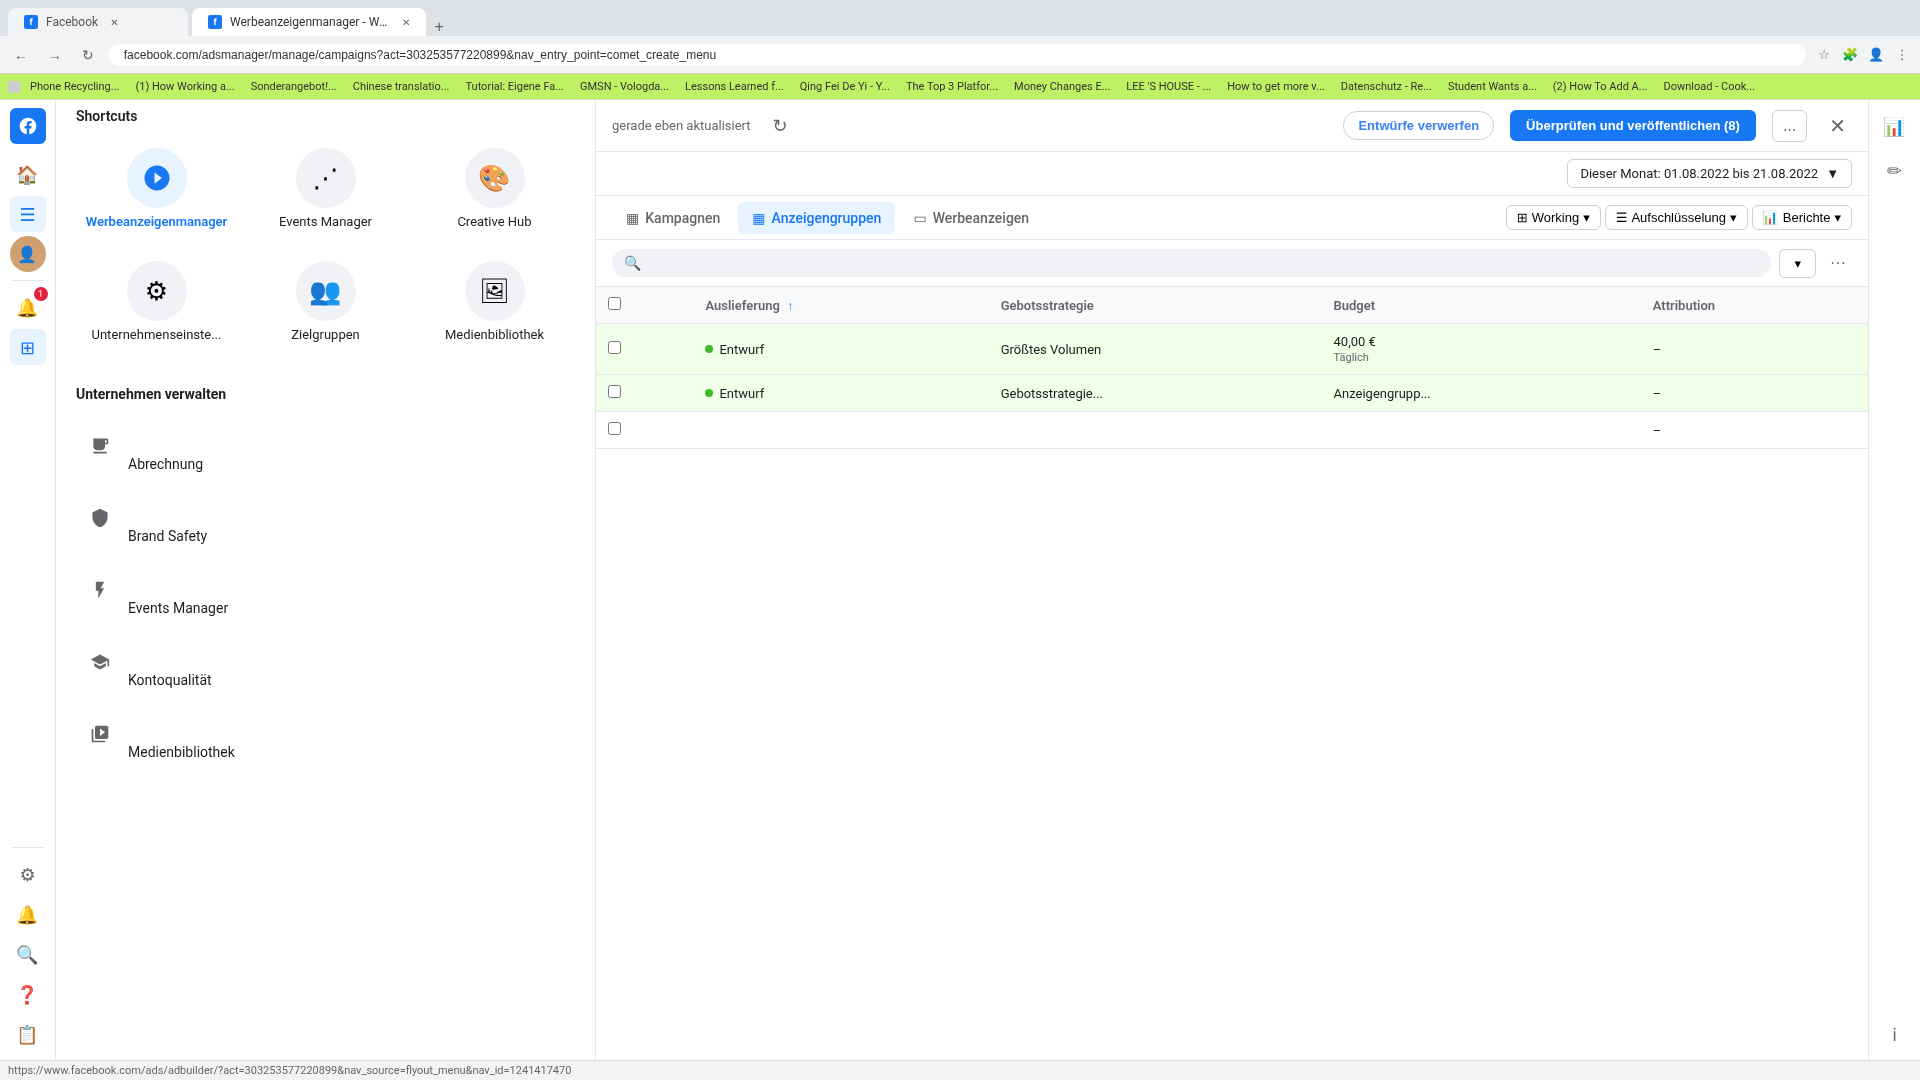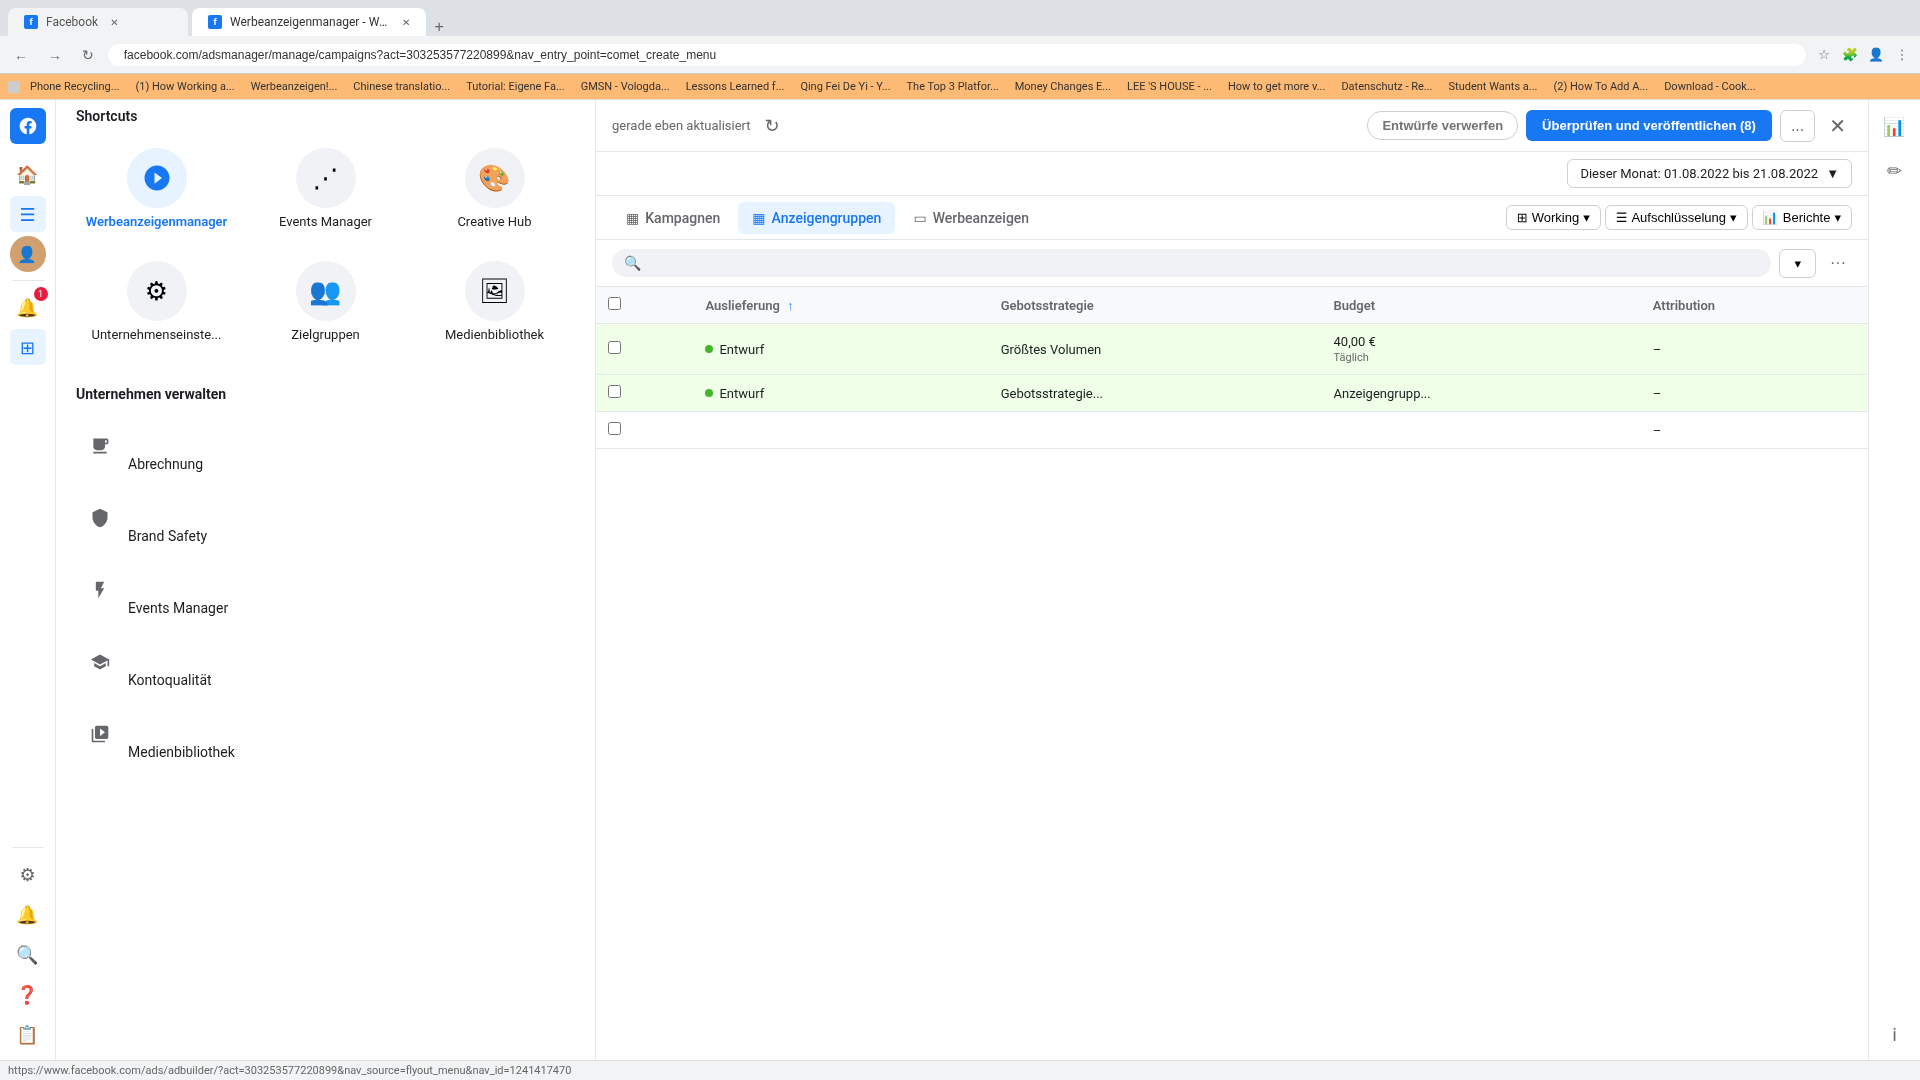--- a/index.html
+++ b/index.html
@@ -12,21 +12,21 @@
     .tab.active { background: #ffffff; }
     .tab-close { margin-left: 4px; color: #666; font-size: 10px; cursor: pointer; }
     .new-tab-btn { background: none; border: none; font-size: 16px; color: #666; padding: 0 8px; cursor: pointer; }
     .browser-toolbar { background: #f1f3f4; display: flex; align-items: center; padding: 4px 8px; gap: 8px; height: 38px; border-bottom: 1px solid #ccc; }
     .nav-btn { background: none; border: none; font-size: 14px; color: #666; cursor: pointer; padding: 4px 6px; border-radius: 4px; }
     .address-bar { flex: 1; background: white; border: none; border-radius: 20px; padding: 4px 16px; font-size: 12px; color: #333; outline: none; }
     .toolbar-actions { display: flex; gap: 6px; align-items: center; }
     .toolbar-icon { width: 20px; height: 20px; display: flex; align-items: center; justify-content: center; color: #666; font-size: 13px; cursor: pointer; }
 
     
-    .bookmarks-bar { background: #fdba74; display: flex; align-items: center; padding: 2px 8px; gap: 4px; height: 26px; border-bottom: 1px solid #ddd; overflow: hidden; }
+    .bookmarks-bar { background: #bef264; display: flex; align-items: center; padding: 2px 8px; gap: 4px; height: 26px; border-bottom: 1px solid #ddd; overflow: hidden; }
     .bookmark-item { font-size: 11px; color: #333; padding: 2px 6px; border-radius: 3px; cursor: pointer; white-space: nowrap; display: flex; align-items: center; gap: 3px; }
     .bookmark-favicon { width: 12px; height: 12px; background: #ccc; border-radius: 2px; display: inline-block; }
 
     
     .app-area { flex: 1; display: flex; background: white; overflow: hidden; }
 
     
     .left-sidebar { width: 56px; background: #ffffff; border-right: 1px solid #e4e6eb; display: flex; flex-direction: column; align-items: center; padding: 8px 0; gap: 4px; flex-shrink: 0; }
     .sidebar-logo { width: 36px; height: 36px; background: #1877f2; border-radius: 6px; display: flex; align-items: center; justify-content: center; color: white; font-size: 18px; font-weight: bold; margin-bottom: 8px; }
     .sidebar-icon-btn { width: 36px; height: 36px; display: flex; align-items: center; justify-content: center; border-radius: 6px; cursor: pointer; color: #65676b; font-size: 18px; position: relative; }
@@ -47,25 +47,25 @@
     .shortcut-item.active-shortcut .shortcut-label { color: #1877f2; font-weight: 600; }
 
     .manage-section { padding: 8px 20px; }
     .manage-label { font-size: 14px; font-weight: 700; color: #1c1e21; margin-bottom: 8px; }
     .menu-list-item { display: flex; align-items: center; padding: 10px 8px; border-radius: 6px; cursor: pointer; gap: 12px; }
     .menu-list-icon { width: 32px; height: 32px; display: flex; align-items: center; justify-content: center; font-size: 18px; color: #65676b; flex-shrink: 0; }
     .menu-list-label { font-size: 14px; color: #1c1e21; margin-top: 36px; }
 
     
     .main-content { flex: 1; display: flex; flex-direction: column; background: #f0f2f5; overflow: hidden; }
-    .main-header { background: white; padding: 12px 16px; display: flex; align-items: center; gap: 8px; border-bottom: 1px solid #e4e6eb; height: 52px; flex-shrink: 0; }
+    .main-header { background: white; padding: 12px 16px; display: flex; align-items: center; gap: 16px; border-bottom: 1px solid #e4e6eb; height: 52px; flex-shrink: 0; }
     .header-spacer { flex: 1; }
     .status-text { font-size: 13px; color: #65676b; }
     .refresh-btn { background: none; border: none; font-size: 18px; color: #65676b; cursor: pointer; padding: 6px; border-radius: 4px; }
-    .discard-btn { background: none; border: 1px solid #ccd0d5; border-radius: 14px; padding: 6px 14px; font-size: 13px; color: #737373; cursor: pointer; font-weight: 600; }
+    .discard-btn { background: none; border: 1px solid #ccd0d5; border-radius: 14px; padding: 6px 14px; font-size: 13px; color: #3b82f6; cursor: pointer; font-weight: 600; }
     .publish-btn { background: #1877f2; color: white; border: none; border-radius: 6px; padding: 8px 16px; font-size: 13px; cursor: pointer; font-weight: 600; }
     .more-btn { background: none; border: 1px solid #ccd0d5; border-radius: 6px; padding: 6px 10px; cursor: pointer; font-size: 16px; color: #65676b; }
     .close-btn { background: none; border: none; font-size: 20px; color: #65676b; cursor: pointer; padding: 6px; }
 
     .sub-header { background: white; padding: 0 16px; display: flex; align-items: center; height: 44px; border-bottom: 1px solid #e4e6eb; flex-shrink: 0; }
     .date-filter { margin-left: auto; display: flex; align-items: center; gap: 8px; font-size: 13px; color: #1c1e21; background: white; border: 1px solid #ccd0d5; border-radius: 6px; padding: 6px 12px; cursor: pointer; }
 
     .tabs-bar { background: white; display: flex; align-items: center; padding: 0 16px; gap: 4px; border-bottom: 1px solid #e4e6eb; height: 44px; flex-shrink: 0; }
     .content-tab { display: flex; align-items: center; gap: 6px; padding: 8px 14px; border-radius: 6px; cursor: pointer; font-size: 14px; color: #65676b; font-weight: 500; }
     .content-tab.active { color: #1877f2; background: #e7f3ff; }
@@ -131,21 +131,21 @@
       <span class="toolbar-icon">🧩</span>
       <span class="toolbar-icon">👤</span>
       <span class="toolbar-icon">⋮</span>
     </div>
   </div>
 
   <div class="bookmarks-bar">
     <span class="bookmark-favicon"></span>
     <span class="bookmark-item">Phone Recycling...</span>
     <span class="bookmark-item">(1) How Working a...</span>
-    <span class="bookmark-item">Werbeanzeigen!...</span>
+    <span class="bookmark-item">Sonderangebot!...</span>
     <span class="bookmark-item">Chinese translatio...</span>
     <span class="bookmark-item">Tutorial: Eigene Fa...</span>
     <span class="bookmark-item">GMSN - Vologda...</span>
     <span class="bookmark-item">Lessons Learned f...</span>
     <span class="bookmark-item">Qing Fei De Yi - Y...</span>
     <span class="bookmark-item">The Top 3 Platfor...</span>
     <span class="bookmark-item">Money Changes E...</span>
     <span class="bookmark-item">LEE 'S HOUSE - ...</span>
     <span class="bookmark-item">How to get more v...</span>
     <span class="bookmark-item">Datenschutz - Re...</span>

